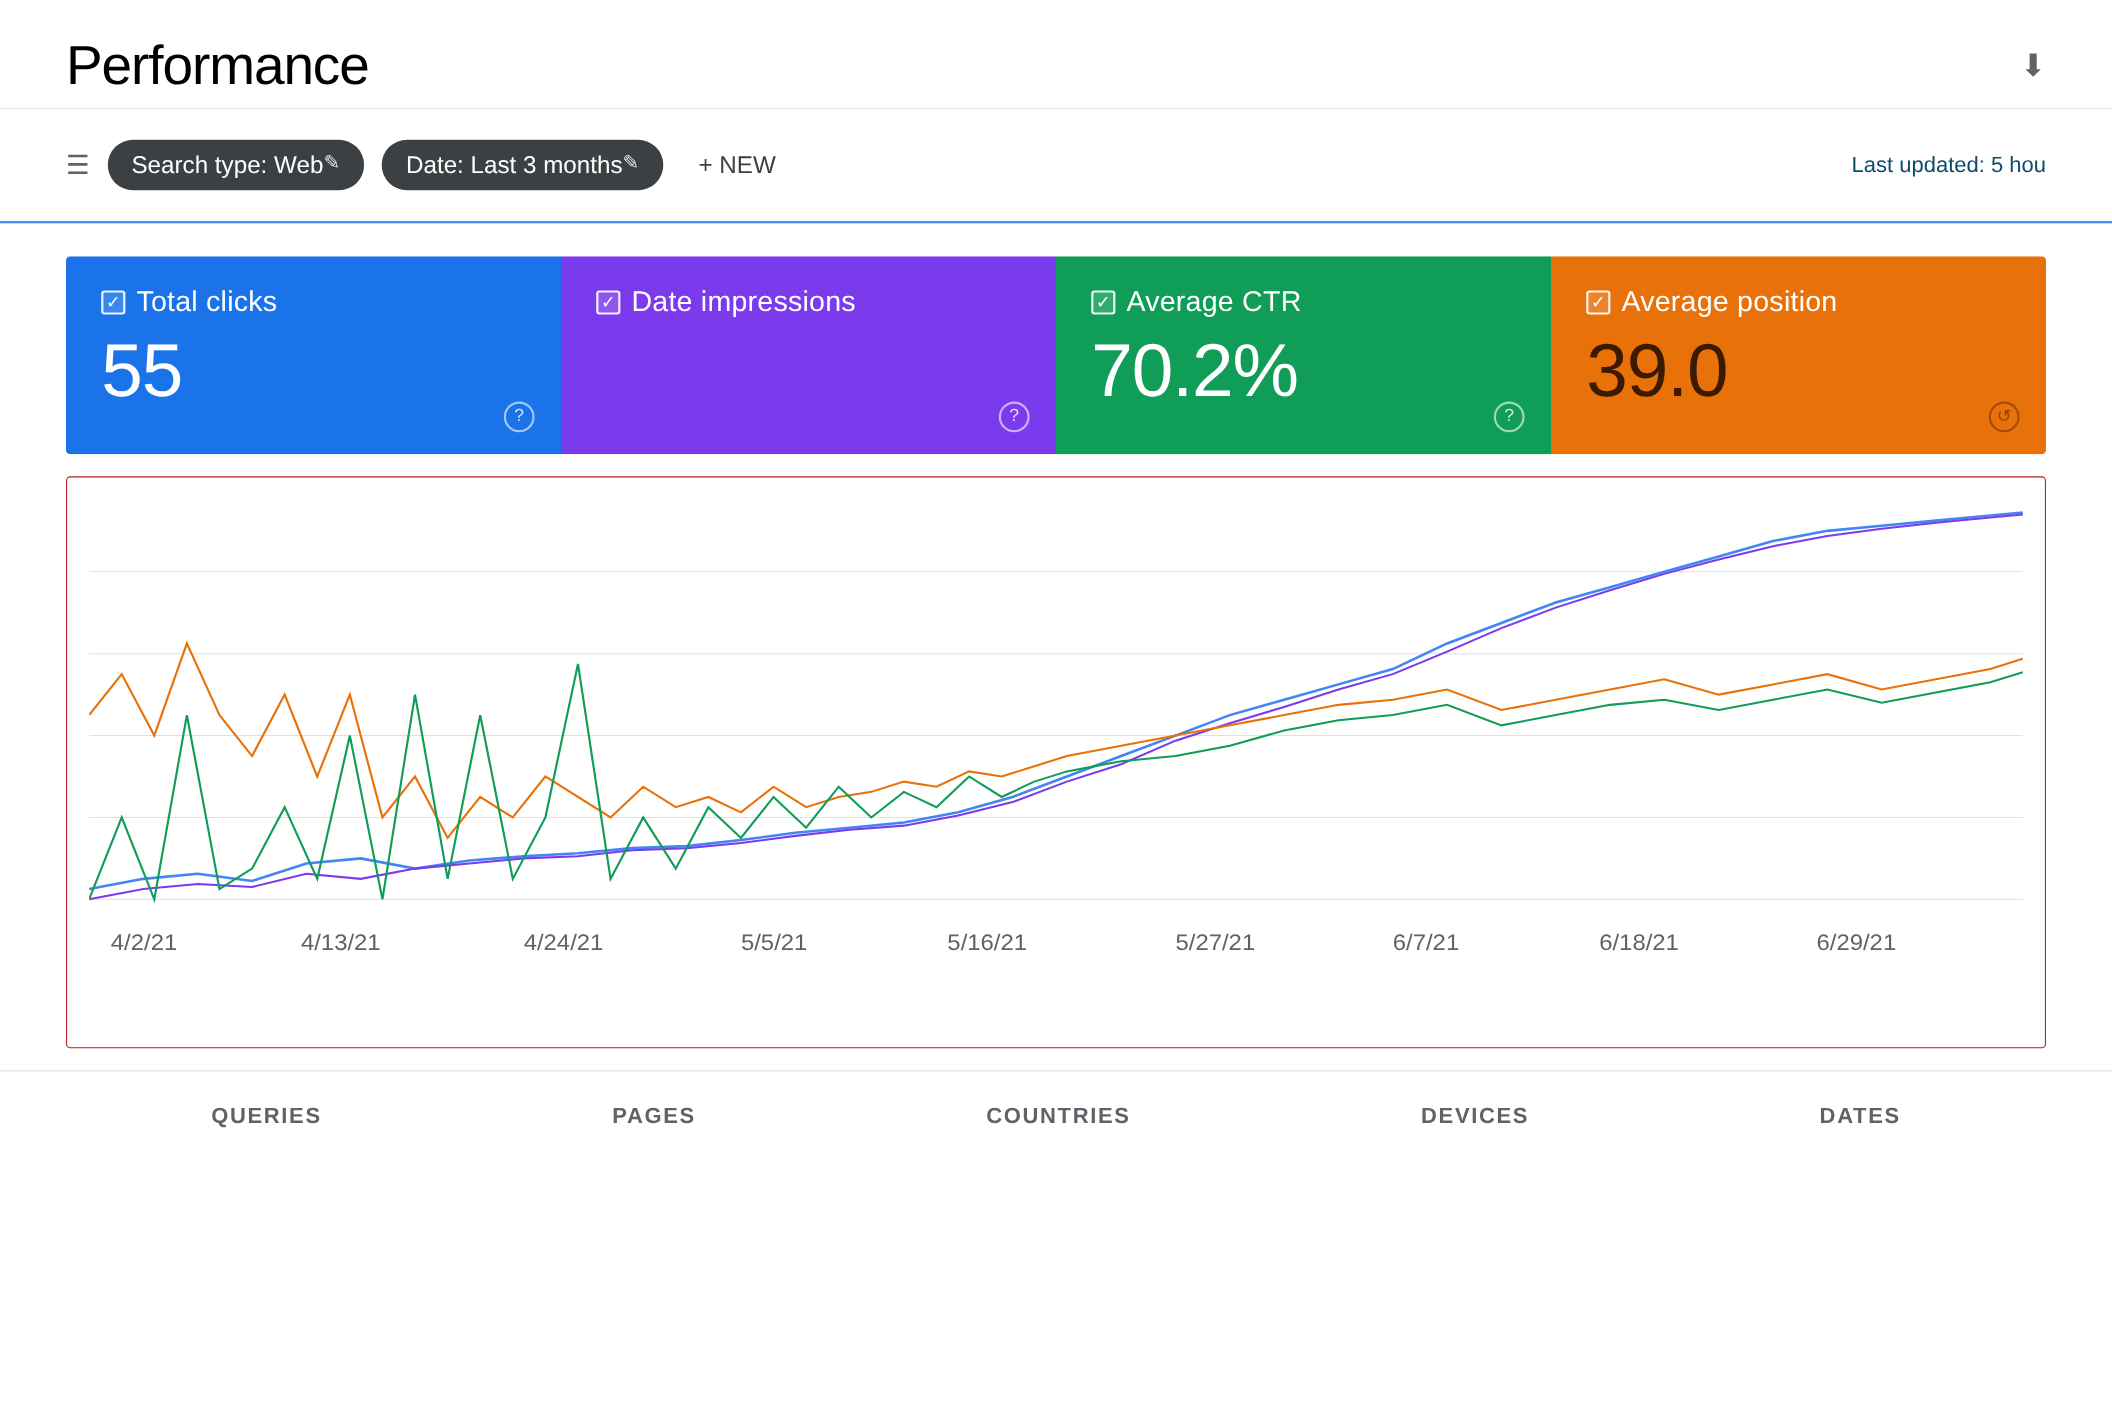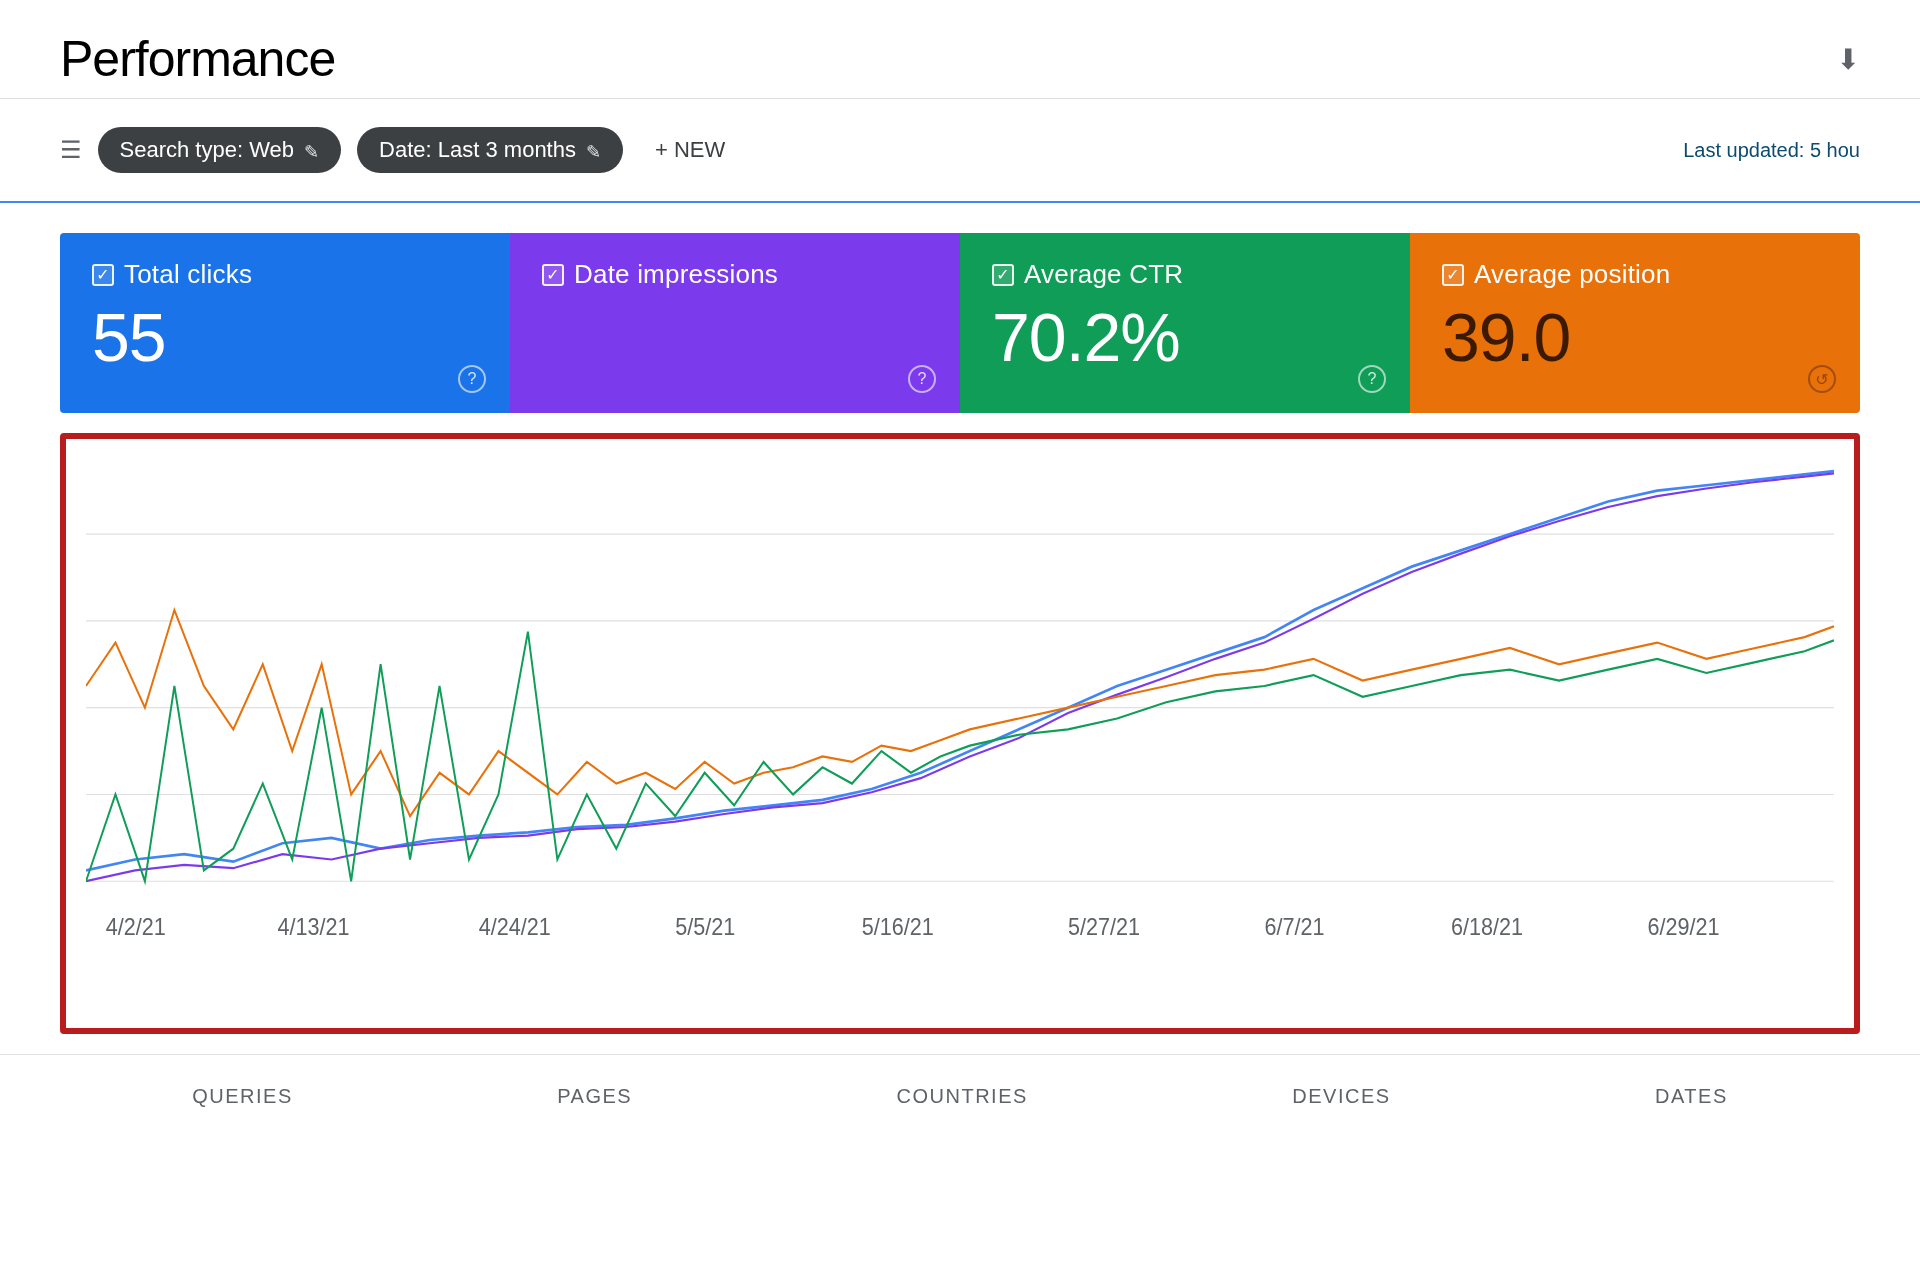--- a/index.html
+++ b/index.html
@@ -54,22 +54,21 @@
     }
     .filter-btn {
       background: #3c4043;
       color: #fff;
       border: none;
       border-radius: 24px;
       padding: 10px 22px;
       font-size: 22px;
       cursor: pointer;
       display: flex;
-      align-items: flex-end;
-      gap: 10px;
+      align-items: flex-start;
     }
     .filter-btn .edit-icon {
       font-size: 18px;
       opacity: 0.85;
     }
     .new-btn {
       background: none;
       border: none;
       color: #3c4043;
       font-size: 22px;
@@ -158,43 +157,43 @@
     }
     .metric-card.position .metric-help {
       border-color: rgba(60,26,0,0.4);
       color: rgba(60,26,0,0.5);
     }
 
     
     .chart-area {
       margin: 20px 60px 0 60px;
       background: #fff;
-      border: 6px solid #b91c1c;
+      border: 1px solid #b91c1c;
       border-radius: 4px;
       padding: 30px 20px 60px 20px;
       position: relative;
-      height: 601px;
+      height: 520px;
     }
 
     .chart-svg {
       width: 100%;
       height: 100%;
     }
 
     
     .bottom-tabs {
       display: flex;
       justify-content: space-around;
       padding: 30px 60px 0 60px;
       border-top: 1px solid #e0e0e0;
       margin-top: 20px;
     }
     .bottom-tab {
       font-size: 20px;
-      font-weight: 400;
+      font-weight: 700;
       color: #5f6368;
       letter-spacing: 1.5px;
       text-transform: uppercase;
       cursor: pointer;
       padding-bottom: 16px;
       border-bottom: 3px solid transparent;
     }
   </style>
 </head>
 <body>

